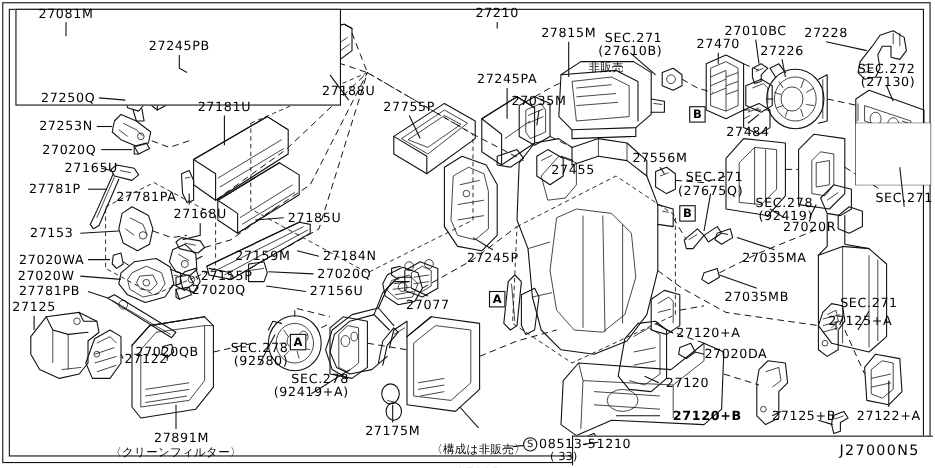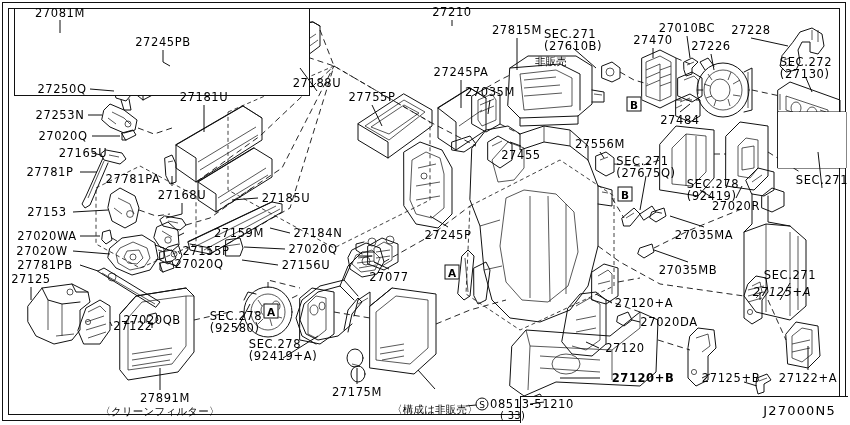--- a/index.html
+++ b/index.html
@@ -41,21 +41,21 @@
     font-size:11.5px;
     letter-spacing:0.6px;
     color:#000;
     white-space:nowrap;
     line-height:1.12;
     transform:translate(-50%,-50%);
   }
   .lbl.sm{font-size:10px;letter-spacing:0.3px;}
   .lbl.jp{font-size:10.5px;letter-spacing:0.2px;}
   .lbl.code{font-size:13px;letter-spacing:1.2px;}
-  .lbl.ctr2{line-height:1.05;text-align:left;}
+  .lbl.ctr2{line-height:1.05;text-align:right;}
   
   .marker{
     position:absolute;
     width:15px;height:15px;
     border:1.2px solid #111;
     box-sizing:border-box;
     font-family:"DejaVu Sans", sans-serif;
     font-size:10.5px;
     font-weight:bold;
     display:flex;align-items:center;justify-content:center;
@@ -669,21 +669,21 @@
       <div class="lbl " style="left: 711px; top: 46px;">27226</div>
       <div class="lbl " style="left: 751px; top: 30px;">27228</div>
       <div class="lbl " style="left: 680px; top: 120px;">27484</div>
       <div class="lbl " style="left: 736px; top: 206px;">27020R</div>
       <div class="lbl " style="left: 704px; top: 235px;">27035MA</div>
       <div class="lbl " style="left: 688px; top: 270px;">27035MB</div>
       <div class="lbl " style="left: 644px; top: 303px;">27120+A</div>
       <div class="lbl " style="left: 669px; top: 322px;">27020DA</div>
       <div class="lbl " style="left: 625px; top: 348px;">27120</div>
       <div class="lbl " style="left: 643px; top: 378px; font-weight: bold;">27120+B</div>
-      <div class="lbl " style="left: 782px; top: 292px; font-style: italic;">27125+A</div>
+      <div class="lbl " style="left: 782px; top: 292px;">27125+A</div>
       <div class="lbl " style="left: 731px; top: 378px;">27125+B</div>
       <div class="lbl " style="left: 808px; top: 378px;">27122+A</div>
       <div class="lbl " style="left: 357px; top: 392px;">27175M</div>
       <div class="lbl " style="left: 435px; top: 397px; margin-top: 33px;">27115</div>
       <div class="lbl " style="left: 165px; top: 398px;">27891M</div>
     </div>
   <div id="sec-layer">
       <div class="lbl ctr2" style="left: 573px; top: 40px;">
         <div>SEC.271</div>
         <div>(27610B)</div>

